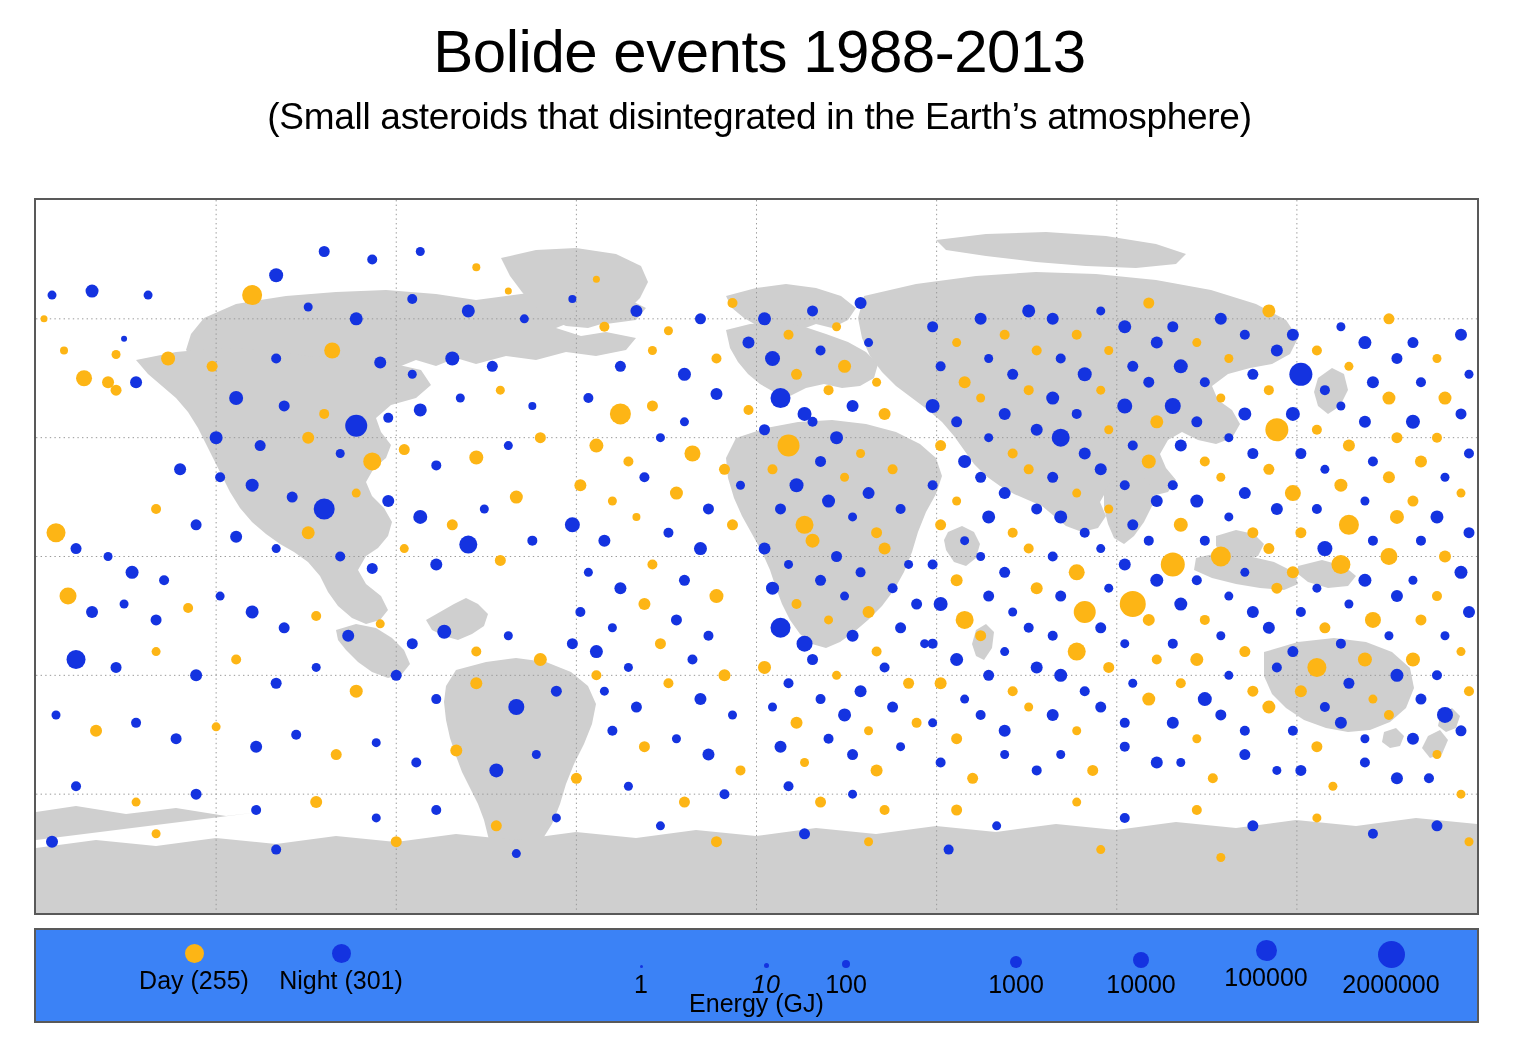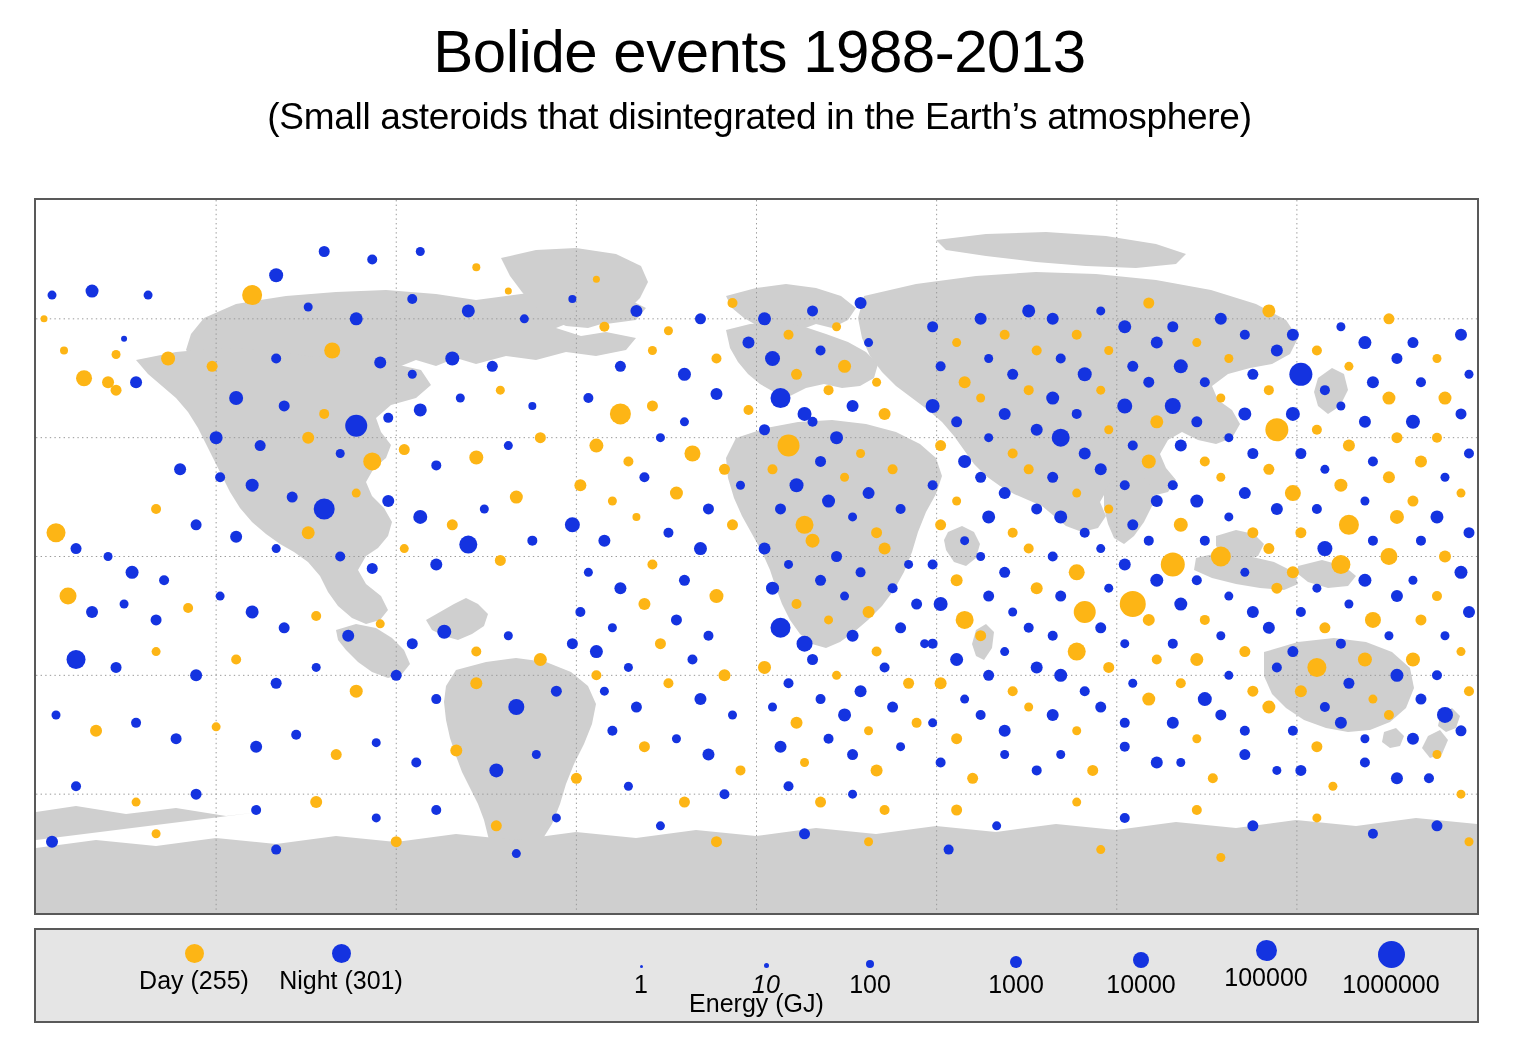--- a/index.html
+++ b/index.html
@@ -21,21 +21,21 @@
     position:absolute;left:34px;top:198px;width:1445px;height:717px;
     border:2px solid #595959;background:#ffffff;box-sizing:border-box;
   }
   #map-inner{position:absolute;inset:0;overflow:hidden;}
   #map-svg{position:absolute;left:0;top:0;width:100%;height:100%;display:block;}
   .gridline{stroke:#9a9a9a;stroke-width:1;stroke-dasharray:1.4 3.2;}
   .land{fill:#cfcfcf;}
   .dot{}
   #legend-panel{
     position:absolute;left:34px;top:928px;width:1445px;height:95px;
-    border:2px solid #595959;background:#e5e5e5;box-sizing:border-box;
+    border:2px solid #595959;background:#3b82f6;box-sizing:border-box;
   }
   .legend-cat{position:absolute;text-align:center;}
   .legend-cat .swatch{
     width:19px;height:19px;border-radius:50%;margin:0 auto;
   }
   .legend-cat .cat-label{
     font-size:25px;color:#000;margin-top:3px;white-space:nowrap;
   }
   #size-scale{position:absolute;left:0;top:0;width:100%;height:100%;}
   .size-item{position:absolute;text-align:center;}
@@ -737,35 +737,35 @@
     </div>
   <div id="size-scale">
       <div class="size-item" style="left: 515px; top: 35px; width: 180px;">
         <div class="sdot" style="width: 3px; height: 3px; background: rgb(20, 51, 224);"></div>
         <div class="slabel">1</div>
       </div>
       <div class="size-item" style="left: 640px; top: 33px; width: 180px; font-style: italic;">
         <div class="sdot" style="width: 5px; height: 5px; background: rgb(20, 51, 224);"></div>
         <div class="slabel">10</div>
       </div>
-      <div class="size-item" style="left: 744px; top: 30px; width: 180px;">
+      <div class="size-item" style="left: 720px; top: 30px; width: 180px;">
         <div class="sdot" style="width: 8px; height: 8px; background: rgb(20, 51, 224);"></div>
         <div class="slabel">100</div>
       </div>
       <div class="size-item" style="left: 890px; top: 26px; width: 180px;">
         <div class="sdot" style="width: 12px; height: 12px; background: rgb(20, 51, 224);"></div>
         <div class="slabel">1000</div>
       </div>
       <div class="size-item" style="left: 1015px; top: 22px; width: 180px;">
         <div class="sdot" style="width: 16px; height: 16px; background: rgb(20, 51, 224);"></div>
         <div class="slabel">10000</div>
       </div>
       <div class="size-item" style="left: 1140px; top: 10px; width: 180px;">
         <div class="sdot" style="width: 21px; height: 21px; background: rgb(20, 51, 224);"></div>
         <div class="slabel">100000</div>
       </div>
       <div class="size-item" style="left: 1265px; top: 11px; width: 180px;">
         <div class="sdot" style="width: 27px; height: 27px; background: rgb(20, 51, 224);"></div>
-        <div class="slabel">1000000</div>
+        <div class="slabel">2000000</div>
       </div>
     </div>
   <div id="energy-axis-label">Energy (GJ)</div>
 </div>
 
 </body></html>

